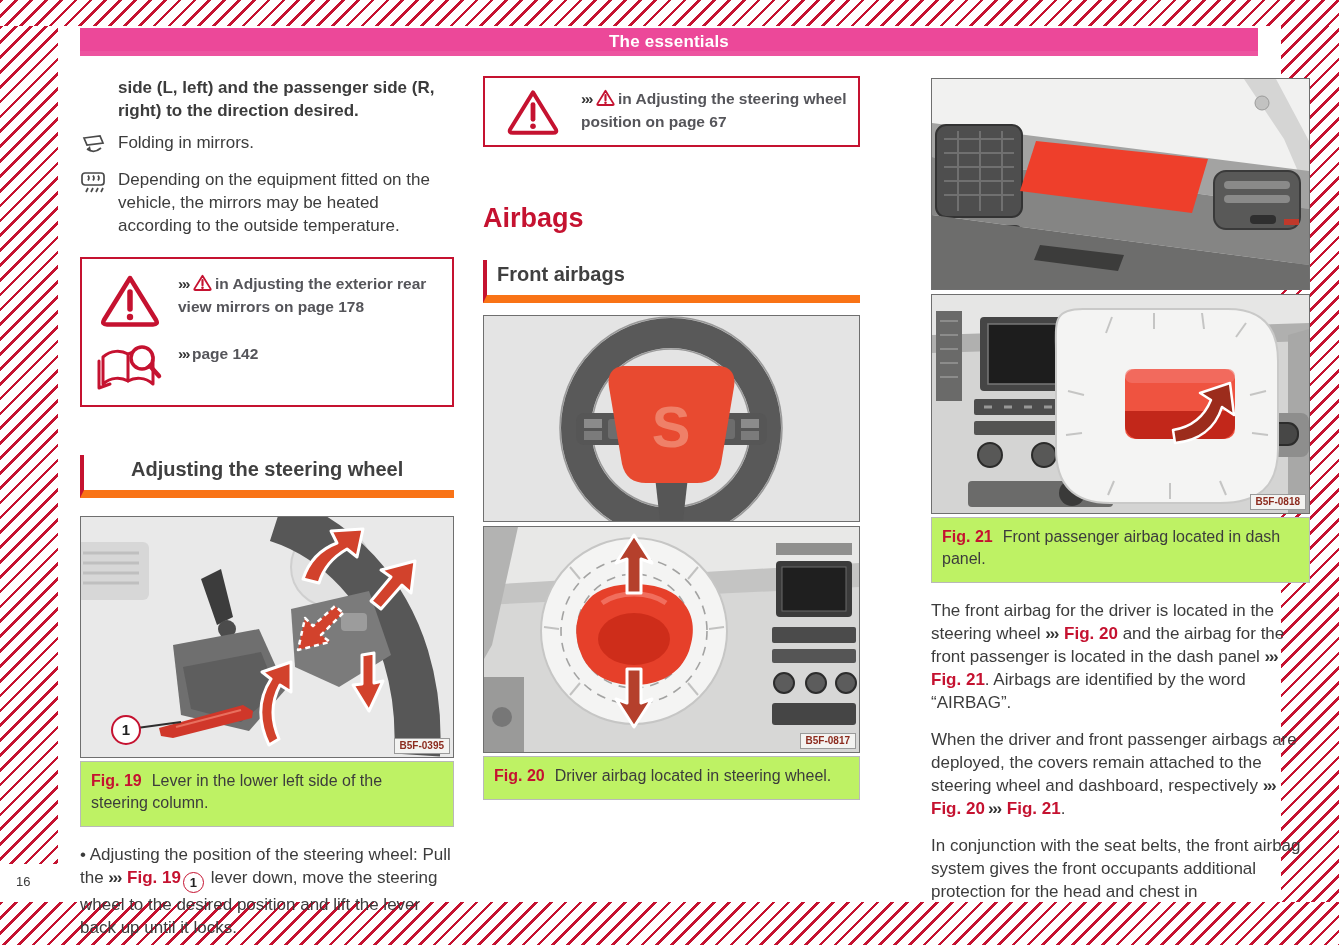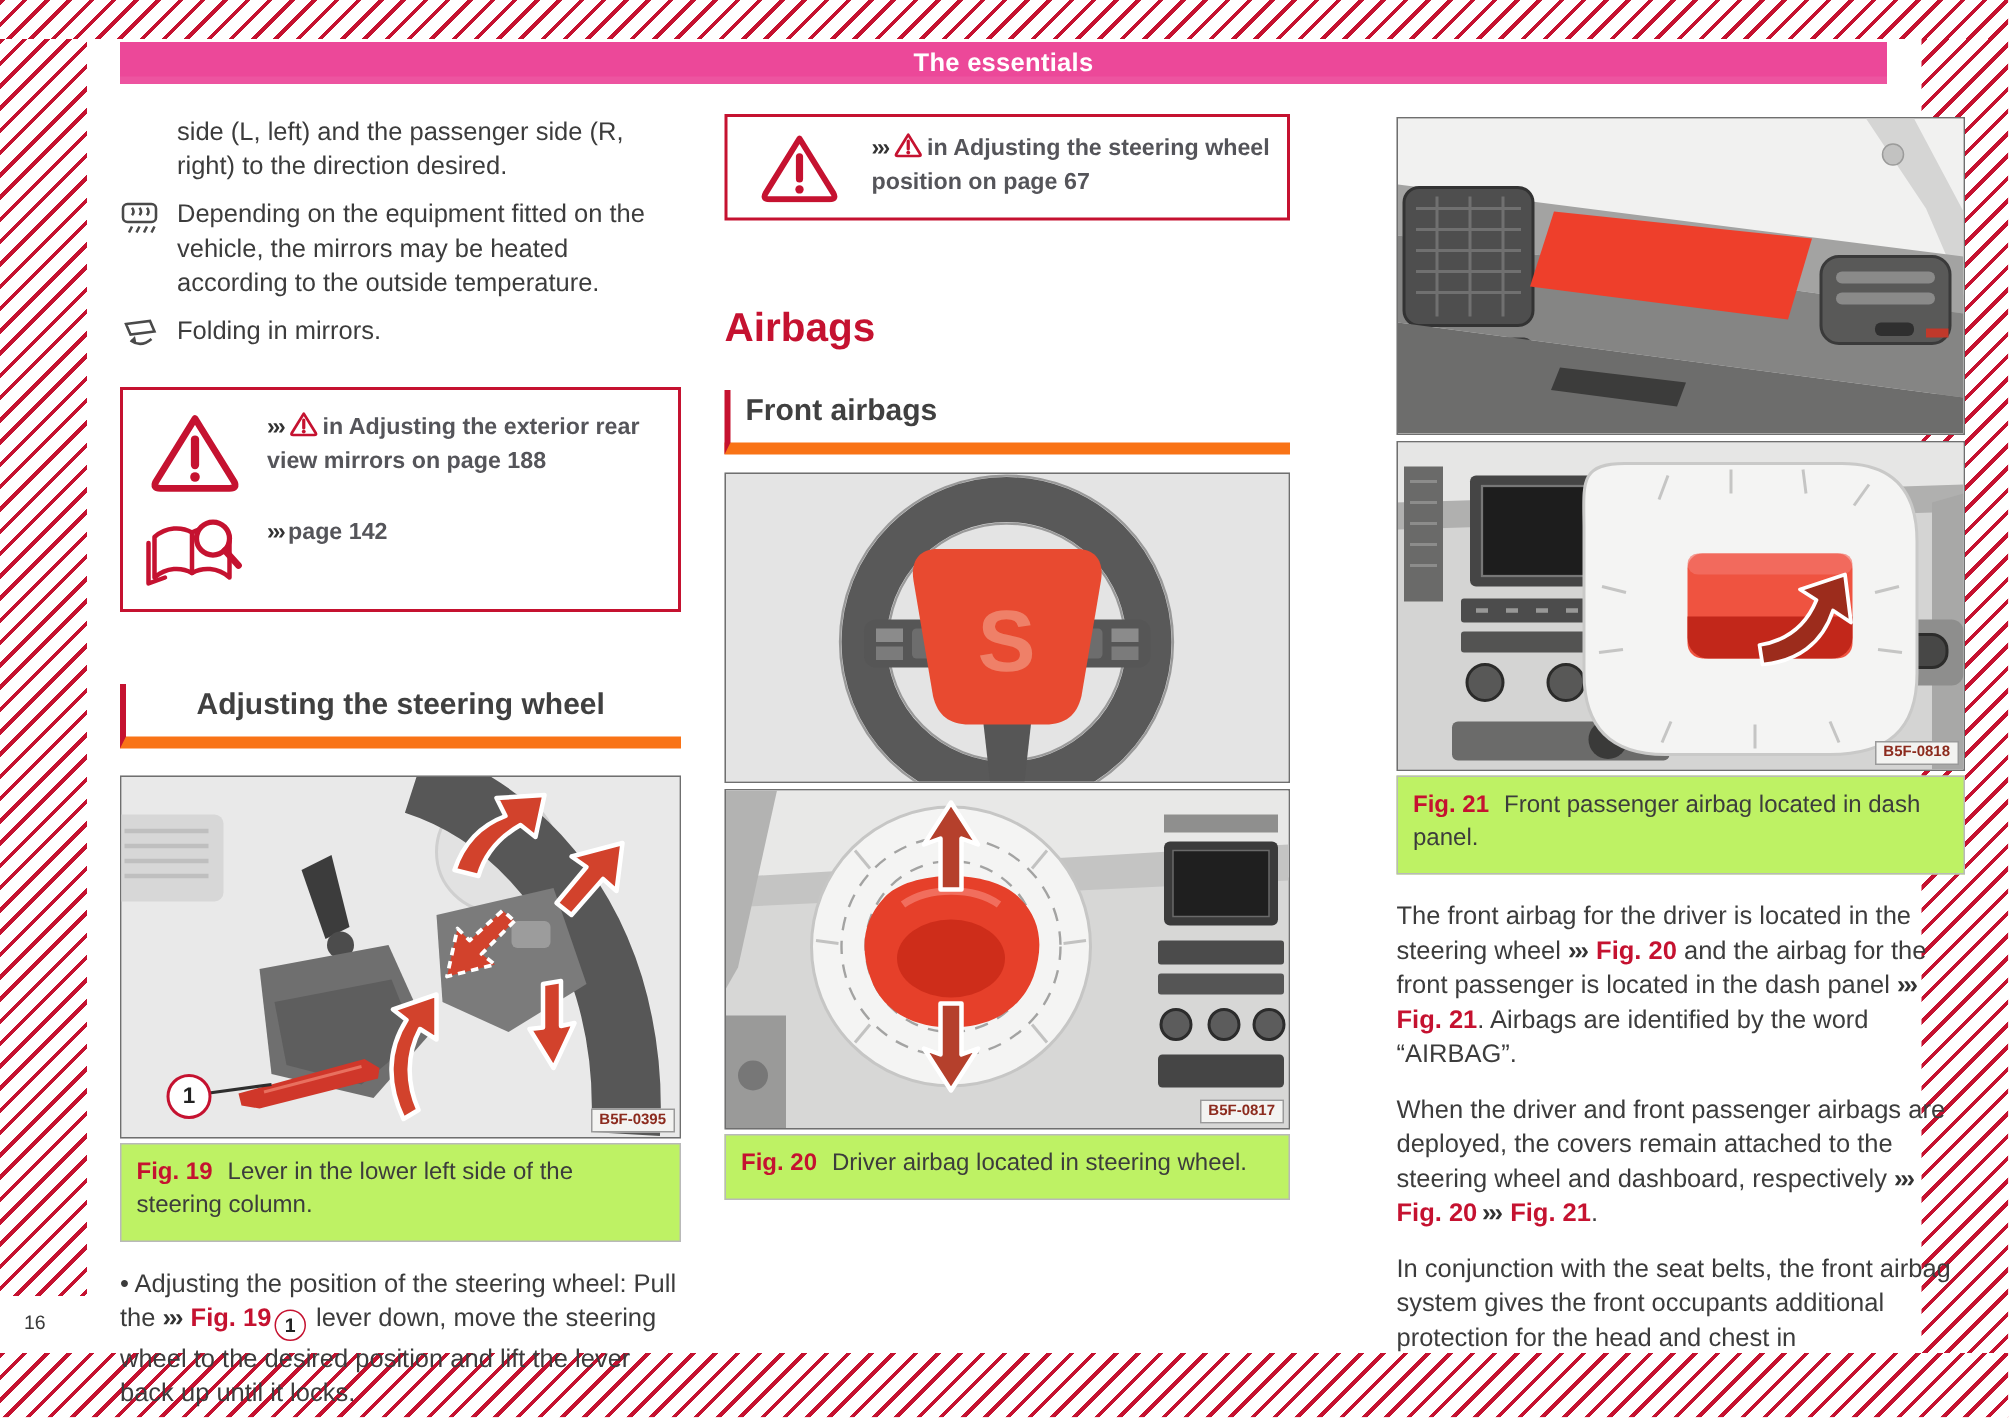--- a/index.html
+++ b/index.html
@@ -15,21 +15,21 @@
     display:flex;align-items:center;justify-content:center;box-shadow:inset 0 -5px 0 rgba(255,255,255,.07);}
   #header-bar .title{color:#fff;font-weight:700;font-size:17px;letter-spacing:.2px;}
   #page-number{position:absolute;left:16px;top:874px;font-size:13px;color:#3b3b3b;}
 
   .col{position:absolute;top:76px;}
   #col1{left:80px;width:374px;}
   #col2{left:483px;width:377px;}
   #col3{left:931px;width:379px;}
 
   .body-p{font-size:17px;line-height:23px;margin:0;}
-  .indent{margin-left:38px;}
+  .indent{margin-left:38px;font-weight:bold;}
   .list-row{display:flex;margin-top:9px;}
   .list-icon{flex:0 0 38px;padding-top:3px;}
   .list-text{flex:1;}
 
   .note-box{border:2.5px solid #c51230;display:flex;flex-direction:column;gap:16px;
     padding:14px 10px 14px 0;margin-top:20px;}
   .note-row{display:flex;align-items:flex-start;}
   .note-icon{flex:0 0 96px;display:flex;justify-content:center;align-items:center;}
   .note-text{flex:1;font-size:15.5px;line-height:21px;font-weight:700;color:#55555a;}
   .chev{font-weight:800;color:#333;letter-spacing:-1.5px;margin-right:3px;}
@@ -70,59 +70,59 @@
     <span class="title">The essentials</span>
   </div>
 
   <div id="page-number">16</div>
 
   <div id="col1" class="col">
     <p class="body-p indent">side (L, left) and the passenger side (R, right) to the direction desired.</p>
 
     <div class="list-row">
       <span class="list-icon">
+        <svg width="27" height="21" viewBox="0 0 27 21">
+            <g fill="none" stroke="#4a4a4a" stroke-width="1.7">
+          <path d="M4 4 L20 2 L23 9 L7 11 Z"></path>
+          <path d="M21 14 q-7 6 -14 1"></path>
+          <path d="M10 12 l-3 3 l4 2" fill="#4a4a4a" stroke="none"></path>
+        </g>
+          </svg>
+      </span>
+      <span class="list-text body-p">Folding in mirrors.</span>
+    </div>
+
+    <div class="list-row">
+      <span class="list-icon">
         <svg width="27" height="24" viewBox="0 0 27 24">
             <g fill="none" stroke="#4a4a4a" stroke-width="1.7">
           <rect x="2" y="2" width="22" height="12" rx="3"></rect>
           <path d="M8 4.5 q2 2.5 0 5 M13 4.5 q2 2.5 0 5 M18 4.5 q2 2.5 0 5"></path>
           <path d="M8 17 l-2 4 M13 17 l-2 4 M18 17 l-2 4 M23 17 l-2 4"></path>
         </g>
           </svg>
       </span>
       <span class="list-text body-p">Depending on the equipment fitted on the vehicle, the mirrors may be heated according to the outside temperature.</span>
     </div>
 
-    <div class="list-row">
-      <span class="list-icon">
-        <svg width="27" height="21" viewBox="0 0 27 21">
-            <g fill="none" stroke="#4a4a4a" stroke-width="1.7">
-          <path d="M4 4 L20 2 L23 9 L7 11 Z"></path>
-          <path d="M21 14 q-7 6 -14 1"></path>
-          <path d="M10 12 l-3 3 l4 2" fill="#4a4a4a" stroke="none"></path>
-        </g>
-          </svg>
-      </span>
-      <span class="list-text body-p">Folding in mirrors.</span>
-    </div>
-
     <div class="note-box">
       <div class="note-row">
         <span class="note-icon">
           <svg width="62" height="54" viewBox="0 0 62 54">
             <path d="M31 5 L57 47 Q59.5 51.5 54 51.5 L8 51.5 Q2.5 51.5 5 47 Z" fill="none" stroke="#c51230" stroke-width="4.5" stroke-linejoin="round"></path>
             <line x1="31" y1="19" x2="31" y2="36" stroke="#c51230" stroke-width="5.5" stroke-linecap="round"></line>
             <circle cx="31" cy="44" r="3.2" fill="#c51230"></circle>
           </svg>
         </span>
         <span class="note-text">
           <span class="chev">›››</span><span class="tri-inline"><svg width="19" height="17" viewBox="0 0 62 54">
                 <path d="M31 5 L57 47 Q59.5 51.5 54 51.5 L8 51.5 Q2.5 51.5 5 47 Z" fill="none" stroke="#c51230" stroke-width="6" stroke-linejoin="round"></path>
                 <line x1="31" y1="19" x2="31" y2="36" stroke="#c51230" stroke-width="7" stroke-linecap="round"></line>
                 <circle cx="31" cy="44" r="4.2" fill="#c51230"></circle>
-              </svg></span><span>in Adjusting the exterior rear view mirrors on page 188</span>
+              </svg></span><span>in Adjusting the exterior rear view mirrors on page 178</span>
         </span>
       </div>
       <div class="note-row">
         <span class="note-icon">
           <svg width="66" height="48" viewBox="0 0 66 48">
               <g fill="none" stroke="#c51230" stroke-width="3" stroke-linejoin="round" stroke-linecap="round">
             <path d="M6 14 C14 7 24 7 31 11 L31 38 C24 34 14 34 6 41 Z"></path>
             <path d="M31 11 C38 7 48 7 56 14 L56 41 C48 34 38 34 31 38"></path>
             <path d="M2 18 L2 45 L13 41"></path>
             <circle cx="45" cy="15" r="11" fill="#fff" stroke-width="3.5"></circle>

